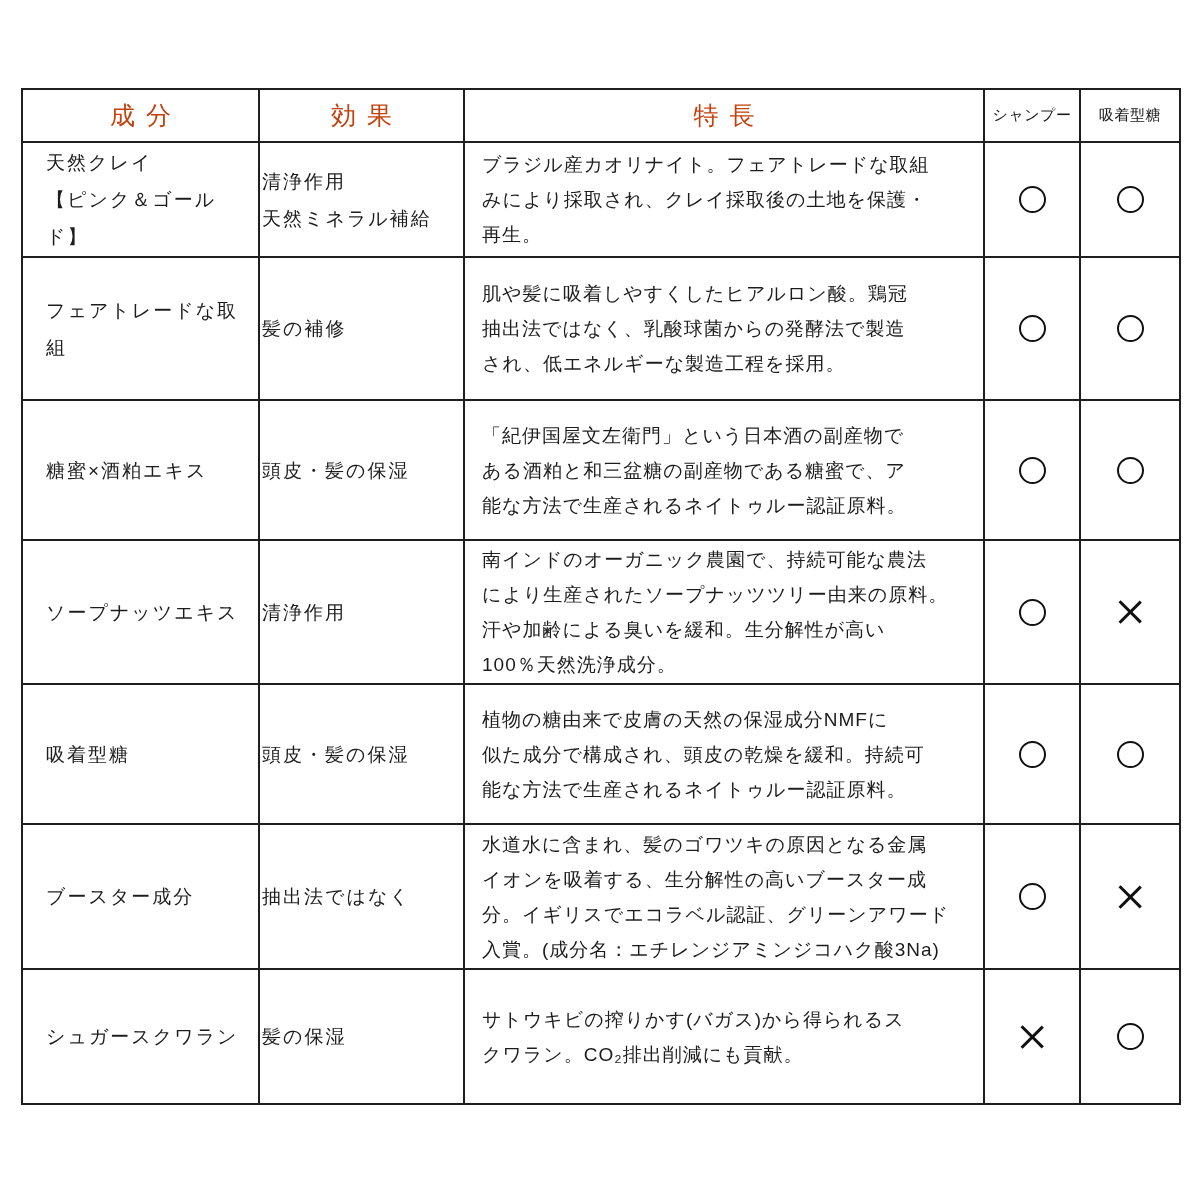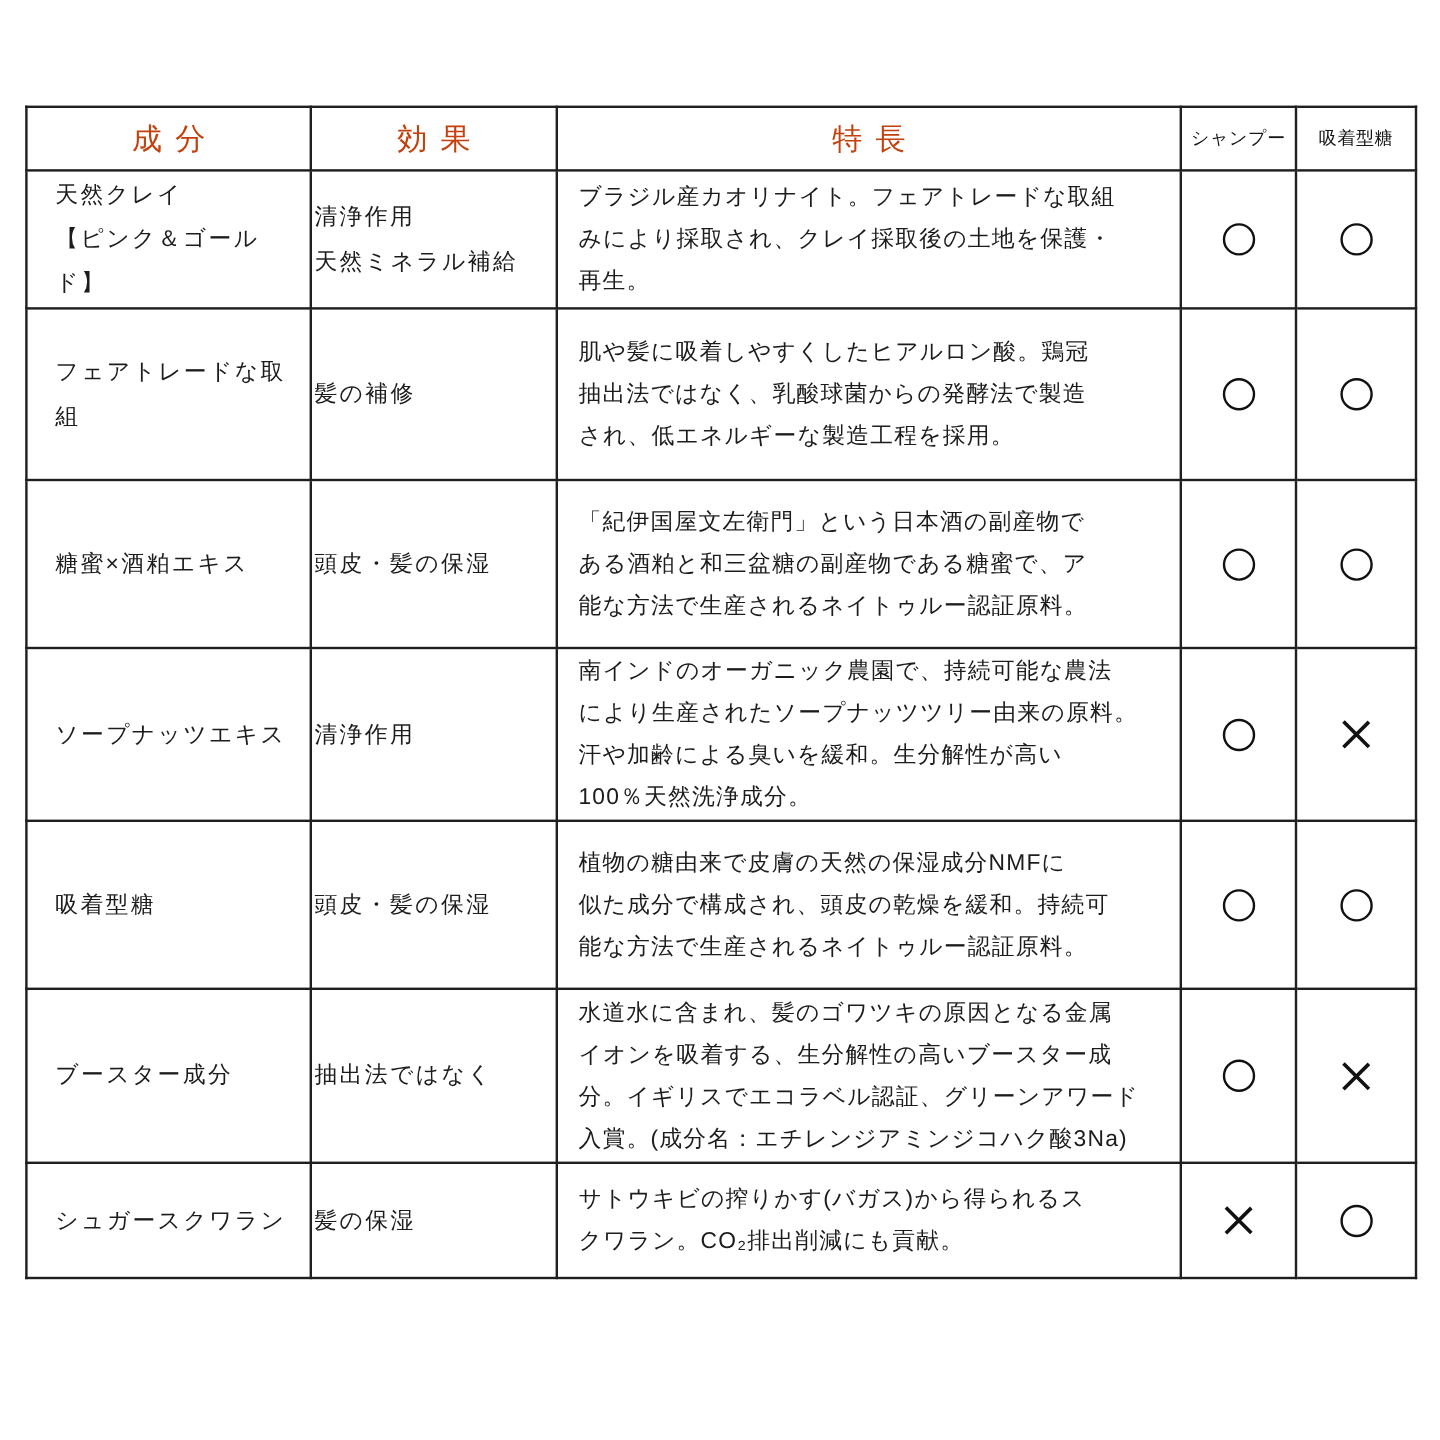--- a/index.html
+++ b/index.html
@@ -131,21 +131,21 @@
         <tr style="height: 145px;">
           <td class="cell ingredient">ブースター成分</td>
           <td class="cell effect">抽出法ではなく</td>
           <td class="cell feature">水道水に含まれ、髪のゴワツキの原因となる金属
 イオンを吸着する、生分解性の高いブースター成
 分。イギリスでエコラベル認証、グリーンアワード
 入賞。(成分名：エチレンジアミンジコハク酸3Na)</td>
           <td class="cell mark"><span class="mark-circle"></span></td>
           <td class="cell mark"><span class="mark-cross"></span></td>
         </tr>
-        <tr style="height: 96px;">
+        <tr style="height: 135px;">
           <td class="cell ingredient">シュガースクワラン</td>
           <td class="cell effect">髪の保湿</td>
           <td class="cell feature">サトウキビの搾りかす(バガス)から得られるス
 クワラン。CO₂排出削減にも貢献。</td>
           <td class="cell mark"><span class="mark-cross"></span></td>
           <td class="cell mark"><span class="mark-circle"></span></td>
         </tr>
       </tbody>
   </table>
 </div>

